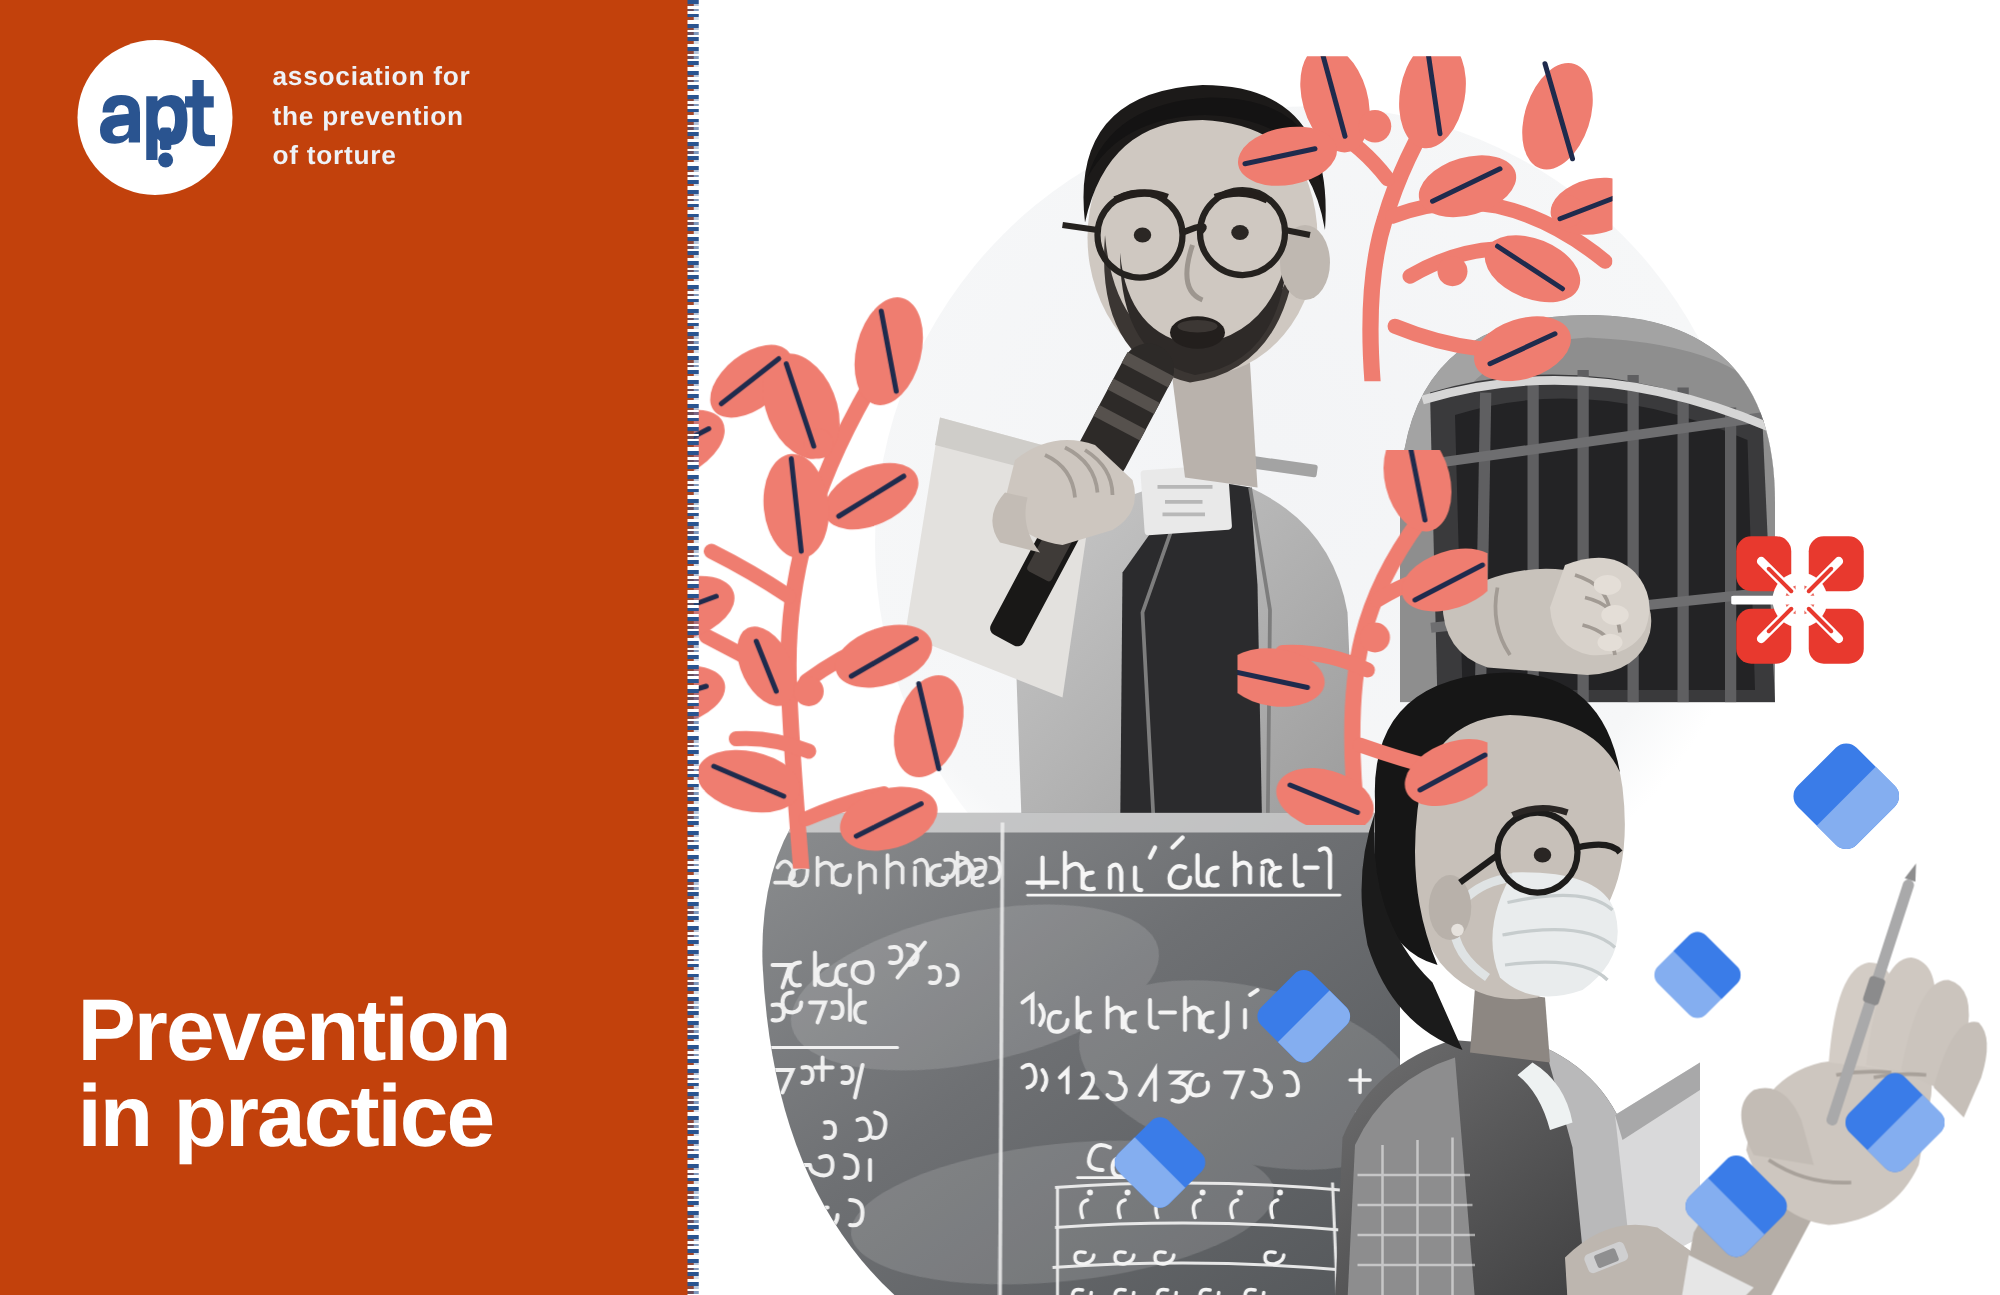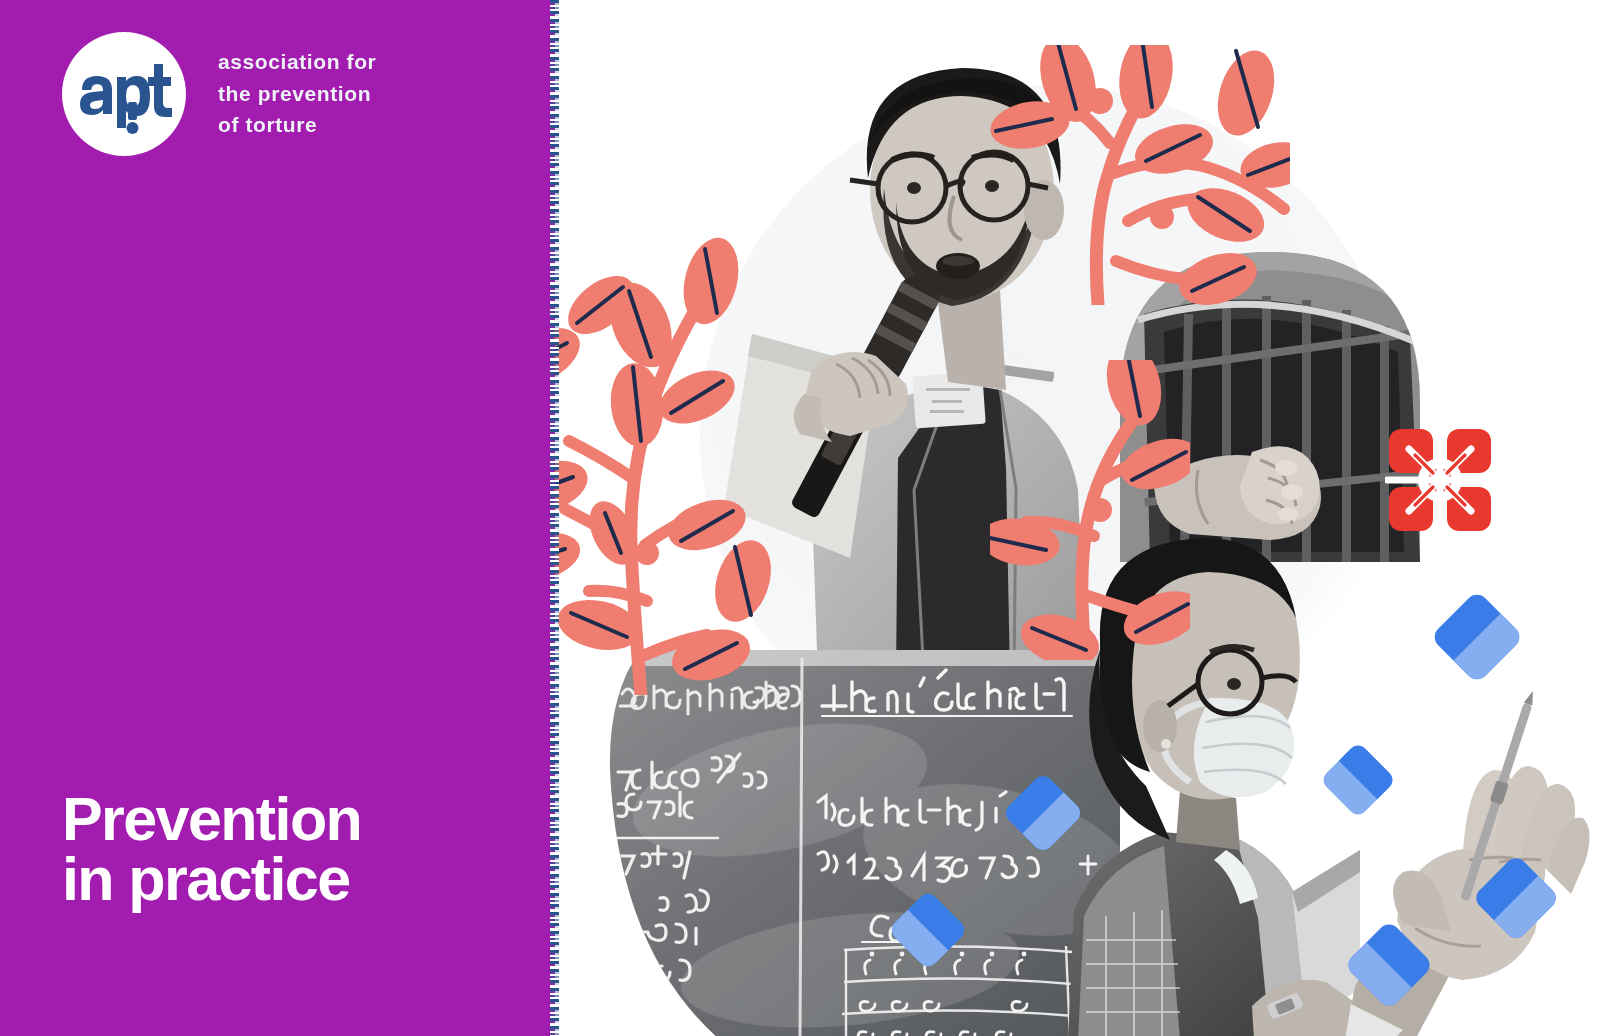--- a/index.html
+++ b/index.html
@@ -13,21 +13,21 @@
     height:1036px;
     background:#ffffff;
     overflow:hidden;
   }
 
   
   .blue-panel {
     position:absolute;
     left:0; top:0;
     width:555px; height:1036px;
-    background:#a21caf;
+    background:#c2410c;
   }
   
   .blue-panel .torn-edge {
     position:absolute;
     right:-4px; top:0;
     width:9px; height:100%;
     background:
       repeating-linear-gradient(to bottom,
         #2a5490 0px, #2a5490 3px,
         rgba(42,84,144,0.35) 3px, rgba(42,84,144,0.35) 5px,
@@ -72,21 +72,21 @@
     left:64px; top:722px;
     color:#f2f5f9;
     font-size:35px;
     letter-spacing:2.6px;
     font-weight:400;
   }
   .big-title {
     position:absolute;
     left:62px; top:790px;
     color:#ffffff;
-    font-size:61px;
+    font-size:70px;
     line-height:0.98;
     font-weight:700;
     letter-spacing:-1.6px;
     white-space:pre-line;
   }
 
   
   .collage { position:absolute; left:0; top:0; width:1600px; height:1036px; }
   .collage > * { position:absolute; }
 

